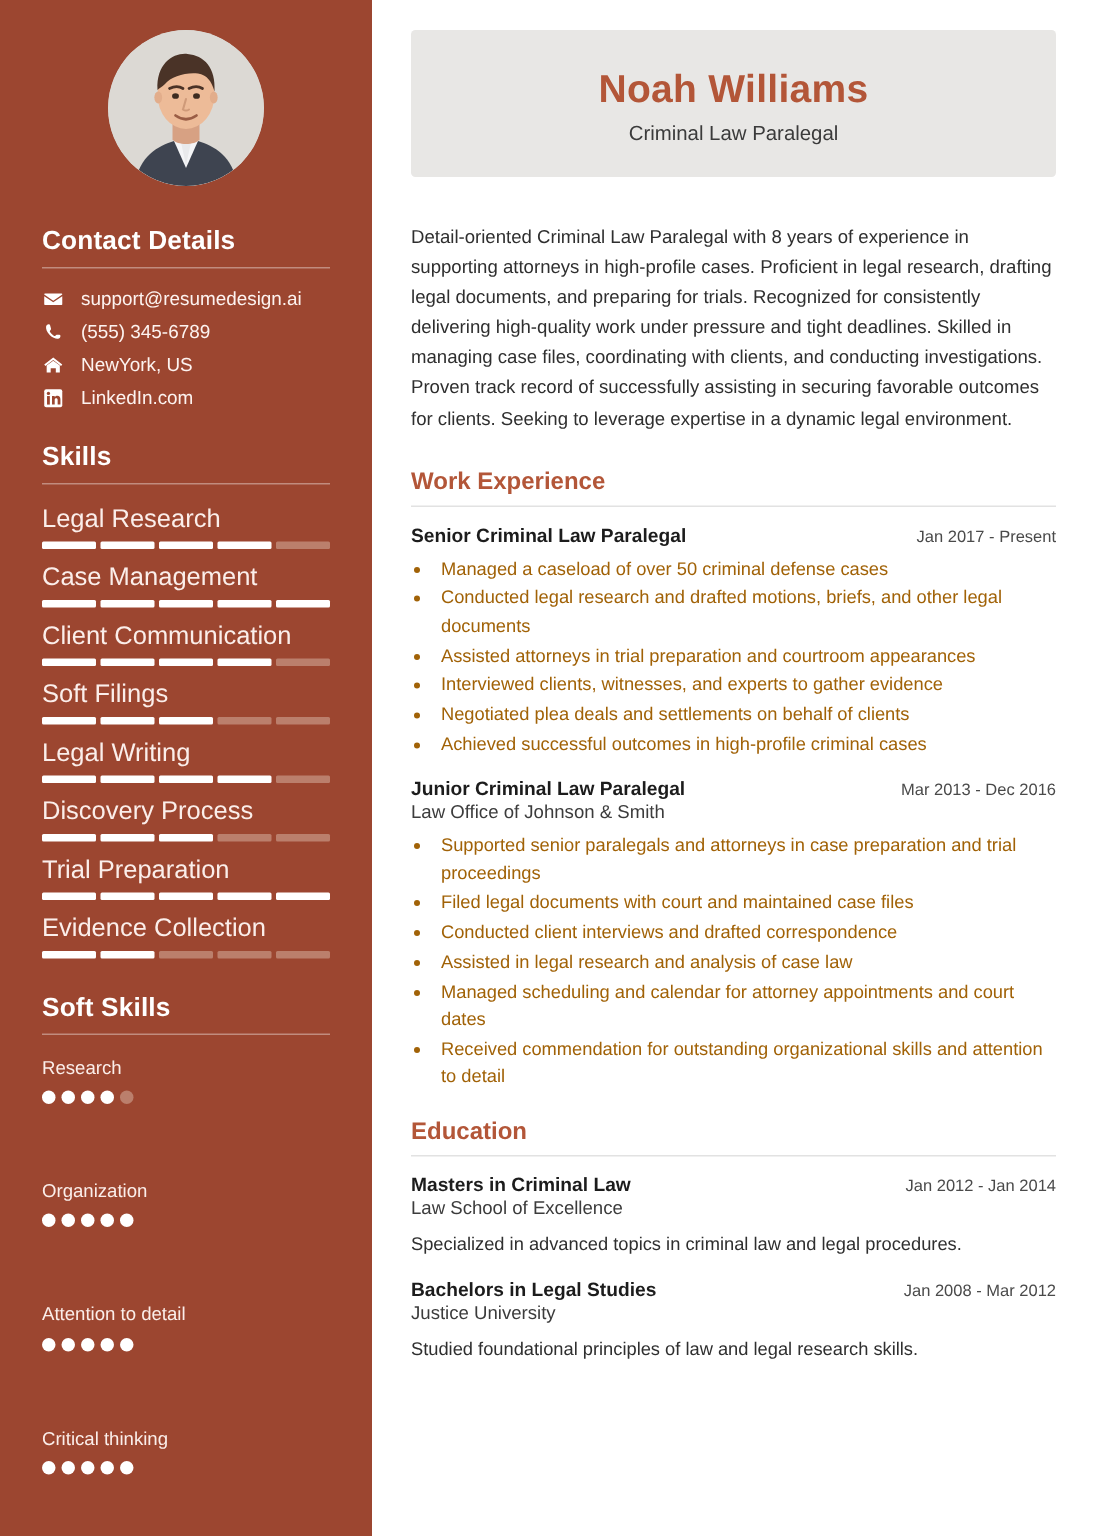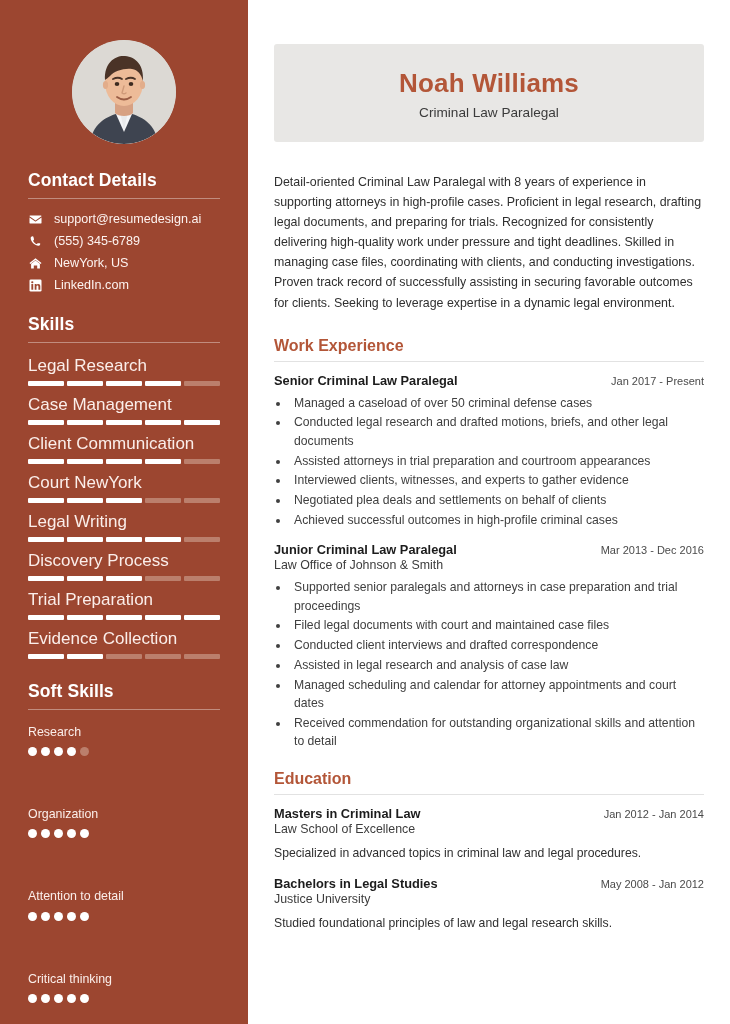--- a/index.html
+++ b/index.html
@@ -9,21 +9,21 @@
     font-family:"Liberation Sans", sans-serif;
     -webkit-font-smoothing:antialiased;
   }
   .page { position:relative; width:730px; height:1024px; display:flex; background:#fff; overflow:hidden; }
 
   
   .sidebar {
     width:248px; flex:0 0 248px;
     background:#9c4630;
     color:#ffffff;
-    padding:40px 28px 0 28px;
+    padding:20px 28px 0 28px;
     position:relative;
   }
   .photo-wrap { display:flex; justify-content:center; margin-bottom:26px; }
   .photo {
     width:104px; height:104px; border-radius:50%;
     background:#d8d5d0;
     overflow:hidden; position:relative;
   }
   .photo svg { display:block; width:100%; height:100%; }
 
@@ -54,21 +54,21 @@
   .dot.on { background:#ffffff; }
 
   
   .langs { display:flex; flex-wrap:wrap; gap:7px; }
   .lang {
     background:#404040; color:#ffffff;
     font-size:11.8px; padding:4px 10px 5px 10px; border-radius:4px;
   }
 
   
-  .main { flex:1 1 auto; padding:20px 26px 0 26px; background:#ffffff;margin-top:24px; }
+  .main { flex:1 1 auto; padding:20px 26px 0 26px; background:#ffffff; }
   .name-card {
     background:#e8e7e5; border-radius:3px;
     padding:24px 18px 22px 18px; text-align:center; margin-bottom:30px;
   }
   .name { font-size:26px; font-weight:bold; color:#b35638; letter-spacing:0.2px; margin-bottom:6px; }
   .role { font-size:13.6px; color:#3b3b3b; }
 
   .summary { font-size:12.4px; line-height:1.62; color:#2f2f2f; margin-bottom:24px; }
 
   .sec-h { font-size:16px; font-weight:bold; color:#b35638; margin-bottom:6px; }
@@ -76,21 +76,21 @@
   .section { margin-bottom:20px; }
 
   .item { margin-bottom:13px; }
   .item-top { display:flex; align-items:baseline; justify-content:space-between; gap:12px; }
   .item-title { font-size:12.8px; font-weight:bold; color:#1c1c1c; }
   .item-date { font-size:11px; color:#4a4a4a; white-space:nowrap; }
   .item-sub { font-size:12.4px; color:#3c3c3c; margin-top:1px; }
   .item-desc { font-size:12.2px; color:#2f2f2f; margin-top:8px; line-height:1.55; }
 
   ul.bullets { margin:6px 0 0 16px; padding:0; }
-  ul.bullets li { font-size:12.2px; color:#404040; line-height:1.5; margin-bottom:1.5px; padding-left:4px; }
+  ul.bullets li { font-size:12.2px; color:#a16207; line-height:1.5; margin-bottom:1.5px; padding-left:4px; }
 </style>
 </head>
 <body>
 
 <div class="page">
 
   <aside class="sidebar">
 
     <div class="photo-wrap">
       <div class="photo">
@@ -206,21 +206,21 @@
             <div class="skill-name">Client Communication</div>
             <div class="skill-bar">
               <span class="seg on"></span>
               <span class="seg on"></span>
               <span class="seg on"></span>
               <span class="seg on"></span>
               <span class="seg"></span>
             </div>
           </div>
           <div class="skill">
-            <div class="skill-name">Court NewYork</div>
+            <div class="skill-name">Soft Filings</div>
             <div class="skill-bar">
               <span class="seg on"></span>
               <span class="seg on"></span>
               <span class="seg on"></span>
               <span class="seg"></span>
               <span class="seg"></span>
             </div>
           </div>
           <div class="skill">
             <div class="skill-name">Legal Writing</div>
@@ -376,21 +376,21 @@
             <div class="item-top">
               <div class="item-title">Masters in Criminal Law</div>
               <div class="item-date">Jan 2012 - Jan 2014</div>
             </div>
             <div class="item-sub">Law School of Excellence</div>
             <div class="item-desc">Specialized in advanced topics in criminal law and legal procedures.</div>
           </div>
           <div class="item">
             <div class="item-top">
               <div class="item-title">Bachelors in Legal Studies</div>
-              <div class="item-date">May 2008 - Jan 2012</div>
+              <div class="item-date">Jan 2008 - Mar 2012</div>
             </div>
             <div class="item-sub">Justice University</div>
             <div class="item-desc">Studied foundational principles of law and legal research skills.</div>
           </div>
         </div>
     </section>
 
   </main>
 </div>
 

